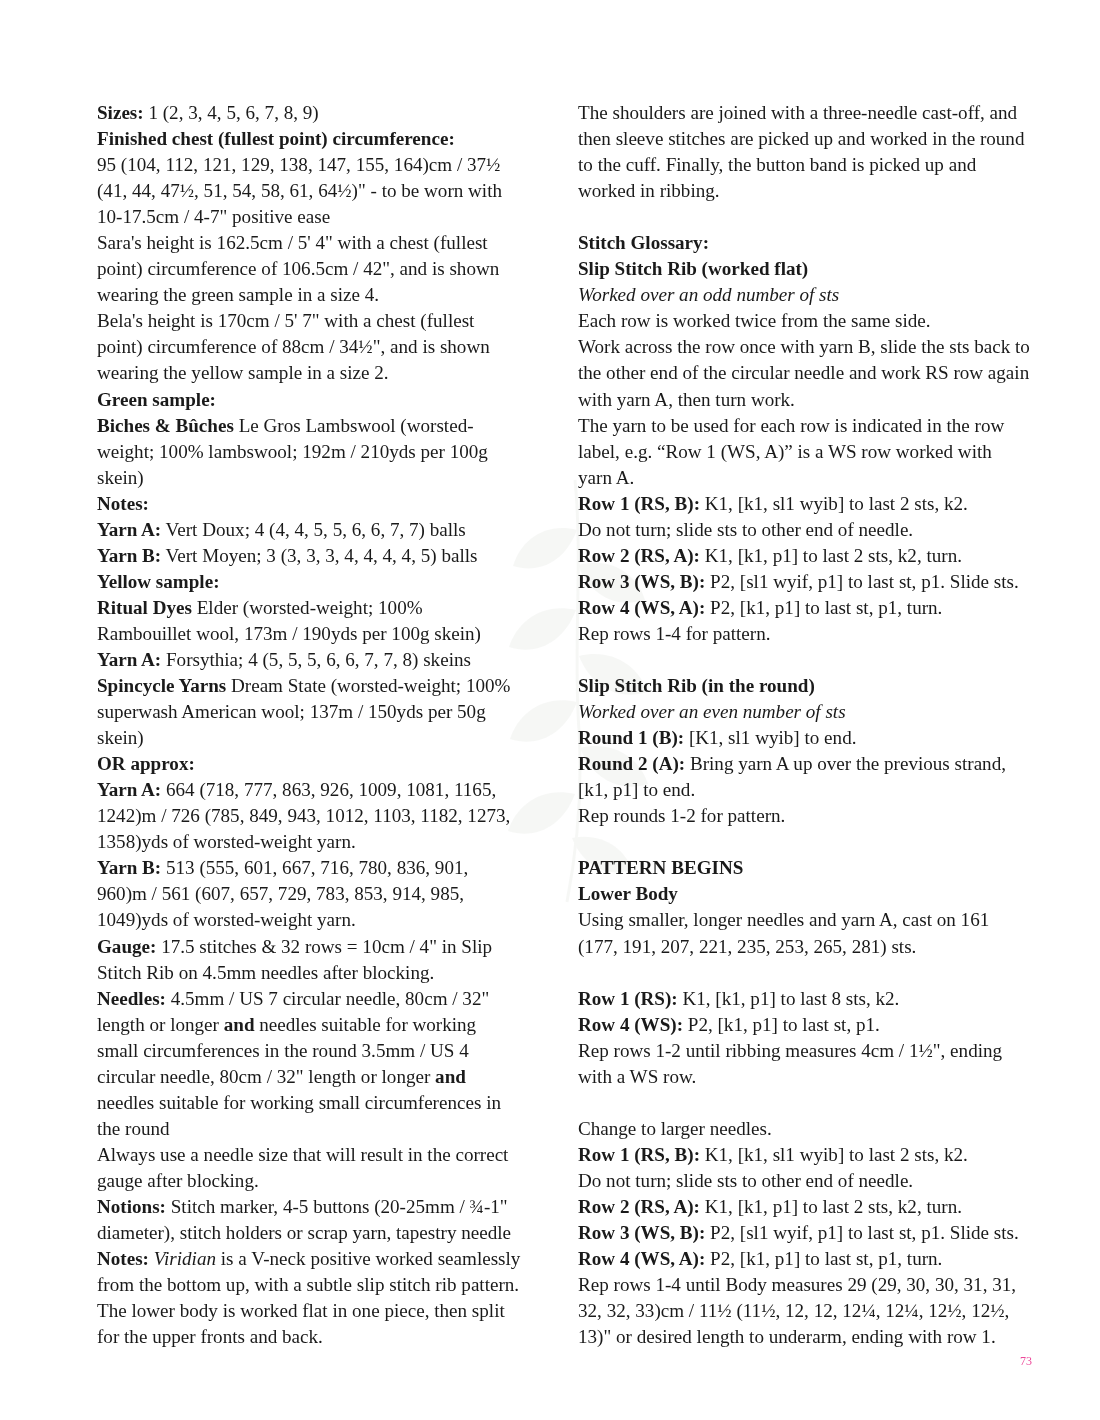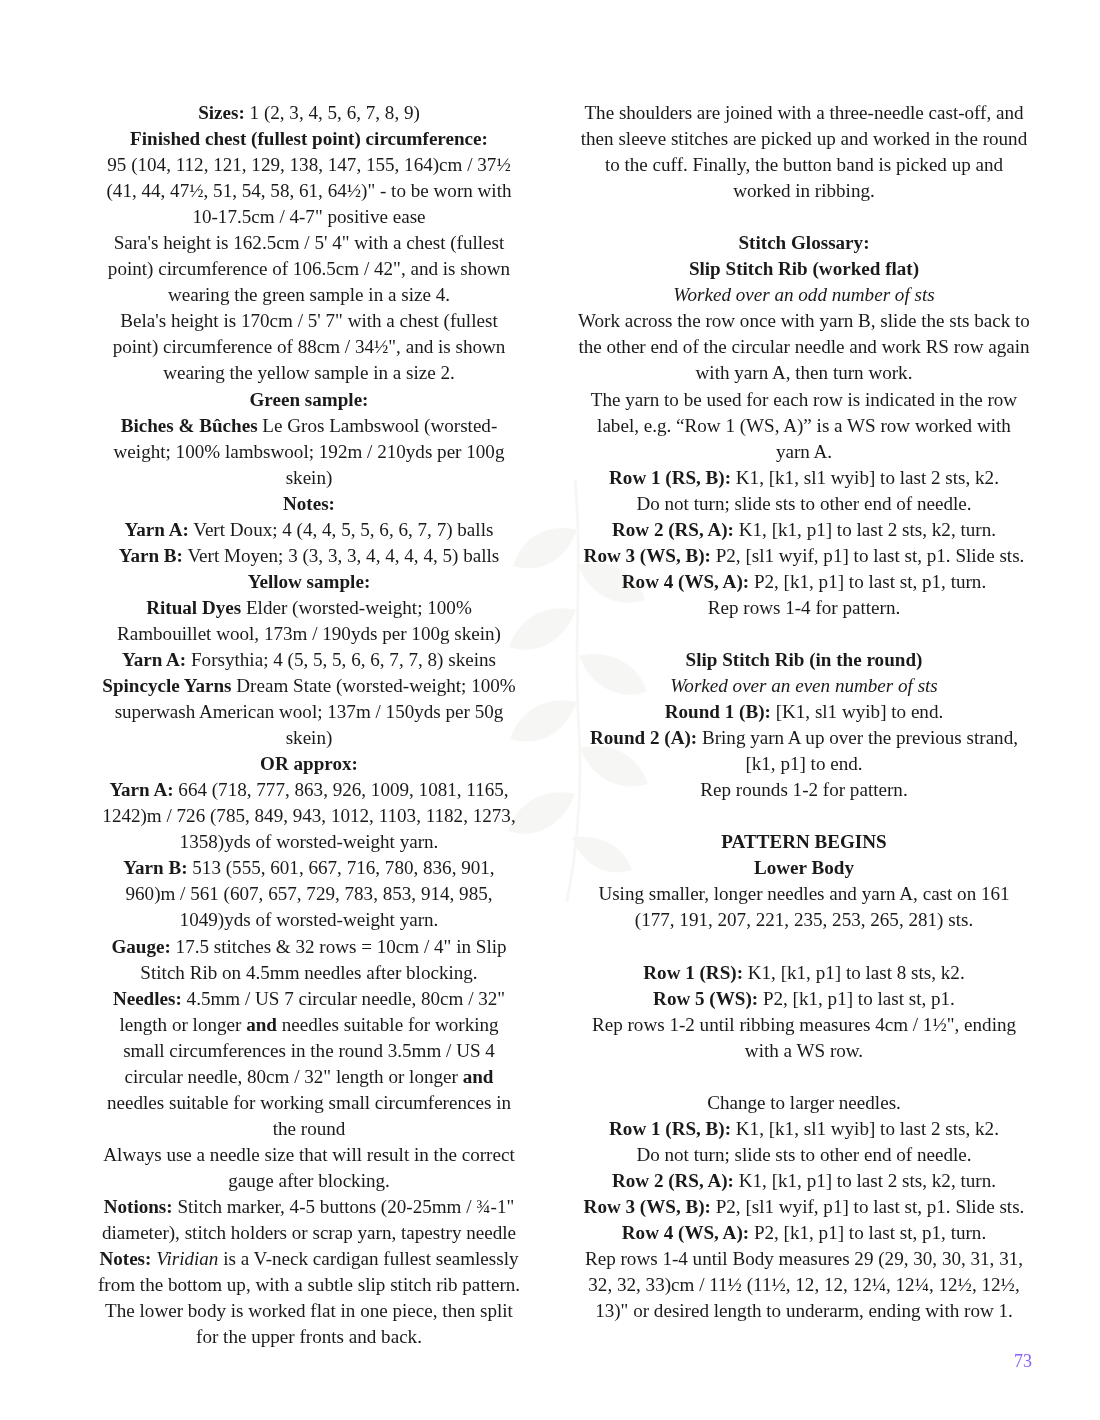--- a/index.html
+++ b/index.html
@@ -40,43 +40,43 @@
     left: 0;
     top: 0;
     width: 1100px;
   }
 
   .col {
     position: absolute;
     top: 100px;
     font-size: 19.1px;
     line-height: 26.05px;
-    text-align: center;
+    text-align: left;
   }
   .col-left  { left: 97px;  width: 424px; }
   .col-right { left: 578px; width: 452px; }
 
   p.line {
     margin: 0;
     padding: 0;
     text-indent: 0;
   }
 
   .b { font-weight: bold; }
   .i { font-style: italic; }
 
   .spacer { height: 26.05px; }
 
   .page-number {
     position: absolute;
     right: 68px;
     top: 1352px;
-    font-size: 18px;
+    font-size: 12px;
     line-height: 18px;
-    color: #8b5cf6;
+    color: #ec4899;
     z-index: 2;
   }
 </style>
 </head>
 <body>
 
 <div class="watermark">
   <svg viewBox="0 0 250 440" xmlns="http://www.w3.org/2000/svg">
     <g fill="none" stroke="#6b7a5e" stroke-width="3">
       <path d="M120 10 C128 90, 118 180, 124 260 C128 330, 120 390, 112 432"></path>
@@ -133,36 +133,37 @@
       <p class="line"><span class="b">Yarn B:</span><span> 513 (555, 601, 667, 716, 780, 836, 901, 960)m / 561 (607, 657, 729, 783, 853, 914, 985, 1049)yds of worsted-weight yarn.</span></p>
 
       <p class="line"><span class="b">Gauge:</span><span> 17.5 stitches &amp; 32 rows = 10cm / 4" in Slip Stitch Rib on 4.5mm needles after blocking.</span></p>
 
       <p class="line"><span class="b">Needles:</span><span> 4.5mm / US 7 circular needle, 80cm / 32" length or longer </span><span class="b">and</span><span> needles suitable for working small circumferences in the round 3.5mm / US 4 circular needle, 80cm / 32" length or longer </span><span class="b">and</span><span> needles suitable for working small circumferences in the round</span></p>
 
       <p class="line">Always use a needle size that will result in the correct gauge after blocking.</p>
 
       <p class="line"><span class="b">Notions:</span><span> Stitch marker, 4-5 buttons (20-25mm / ¾-1" diameter), stitch holders or scrap yarn, tapestry needle</span></p>
 
-      <p class="line"><span class="b">Notes:</span><span>&nbsp;</span><span class="i">Viridian</span><span> is a V-neck cardigan fullest seamlessly from the bottom up, with a subtle slip stitch rib pattern. The lower body is worked flat in one piece, then split for the upper fronts and back.</span></p>
+      <p class="line"><span class="b">Notes:</span><span>&nbsp;</span><span class="i">Viridian</span><span> is a V-neck positive worked seamlessly from the bottom up, with a subtle slip stitch rib pattern. The lower body is worked flat in one piece, then split for the upper fronts and back.</span></p>
 
     </div>
 
     <div class="col col-right">
 
       <p class="line">The shoulders are joined with a three-needle cast-off, and then sleeve stitches are picked up and worked in the round to the cuff. Finally, the button band is picked up and worked in ribbing.</p>
 
       <div class="spacer"></div>
 
       <p class="line"><span class="b">Stitch Glossary:</span></p>
 
       <p class="line"><span class="b">Slip Stitch Rib (worked flat)</span></p>
 
       <p class="line i">Worked over an odd number of sts</p>
 
+      <p class="line">Each row is worked twice from the same side.</p>
 
       <p class="line">Work across the row once with yarn B, slide the sts back to the other end of the circular needle and work RS row again with yarn A, then turn work.</p>
 
       <p class="line">The yarn to be used for each row is indicated in the row label, e.g. “Row 1 (WS, A)” is a WS row worked with yarn A.</p>
 
       <p class="line"><span class="b">Row 1 (RS, B):</span><span> K1, [k1, sl1 wyib] to last 2 sts, k2.</span></p>
 
       <p class="line">Do not turn; slide sts to other end of needle.</p>
 
       <p class="line"><span class="b">Row 2 (RS, A):</span><span> K1, [k1, p1] to last 2 sts, k2, turn.</span></p>
@@ -190,21 +191,21 @@
       <p class="line"><span class="b">PATTERN BEGINS</span></p>
 
       <p class="line"><span class="b">Lower Body</span></p>
 
       <p class="line">Using smaller, longer needles and yarn A, cast on 161 (177, 191, 207, 221, 235, 253, 265, 281) sts.</p>
 
       <div class="spacer"></div>
 
       <p class="line"><span class="b">Row 1 (RS):</span><span> K1, [k1, p1] to last 8 sts, k2.</span></p>
 
-      <p class="line"><span class="b">Row 5 (WS):</span><span> P2, [k1, p1] to last st, p1.</span></p>
+      <p class="line"><span class="b">Row 4 (WS):</span><span> P2, [k1, p1] to last st, p1.</span></p>
 
       <p class="line">Rep rows 1-2 until ribbing measures 4cm / 1½", ending with a WS row.</p>
 
       <div class="spacer"></div>
 
       <p class="line">Change to larger needles.</p>
 
 
       <p class="line"><span class="b">Row 1 (RS, B):</span><span> K1, [k1, sl1 wyib] to last 2 sts, k2.</span></p>
 

